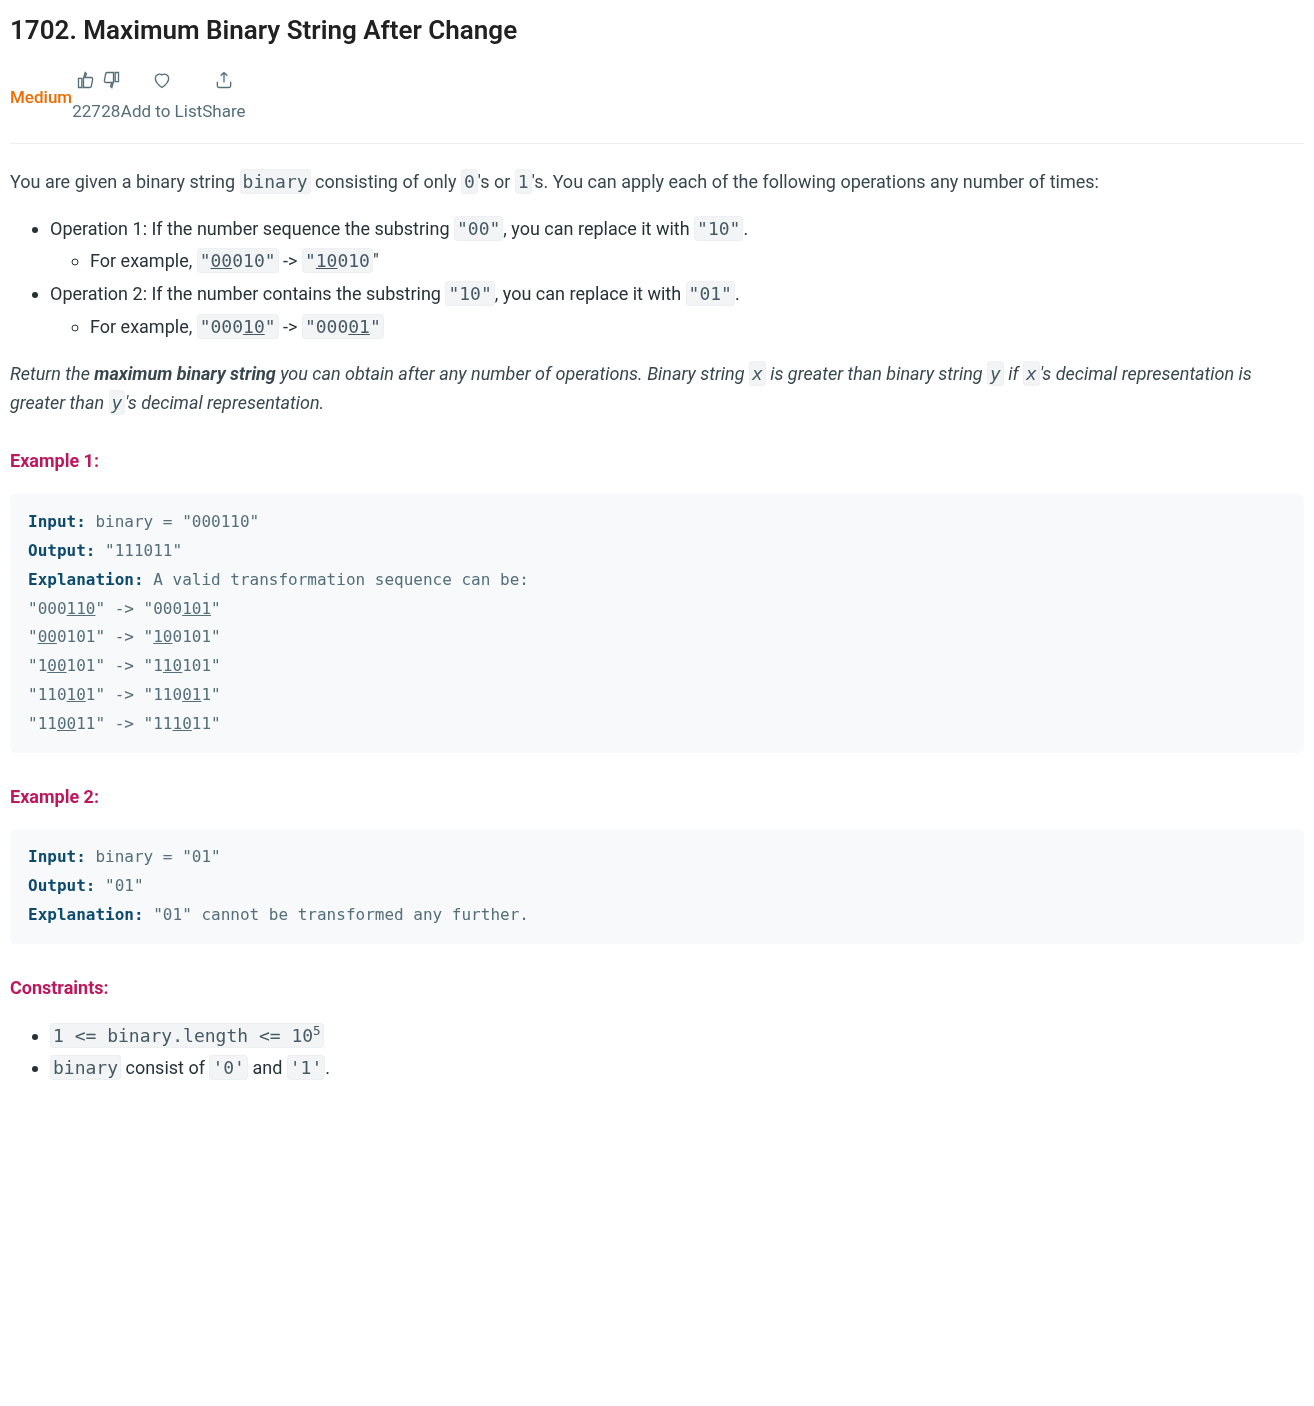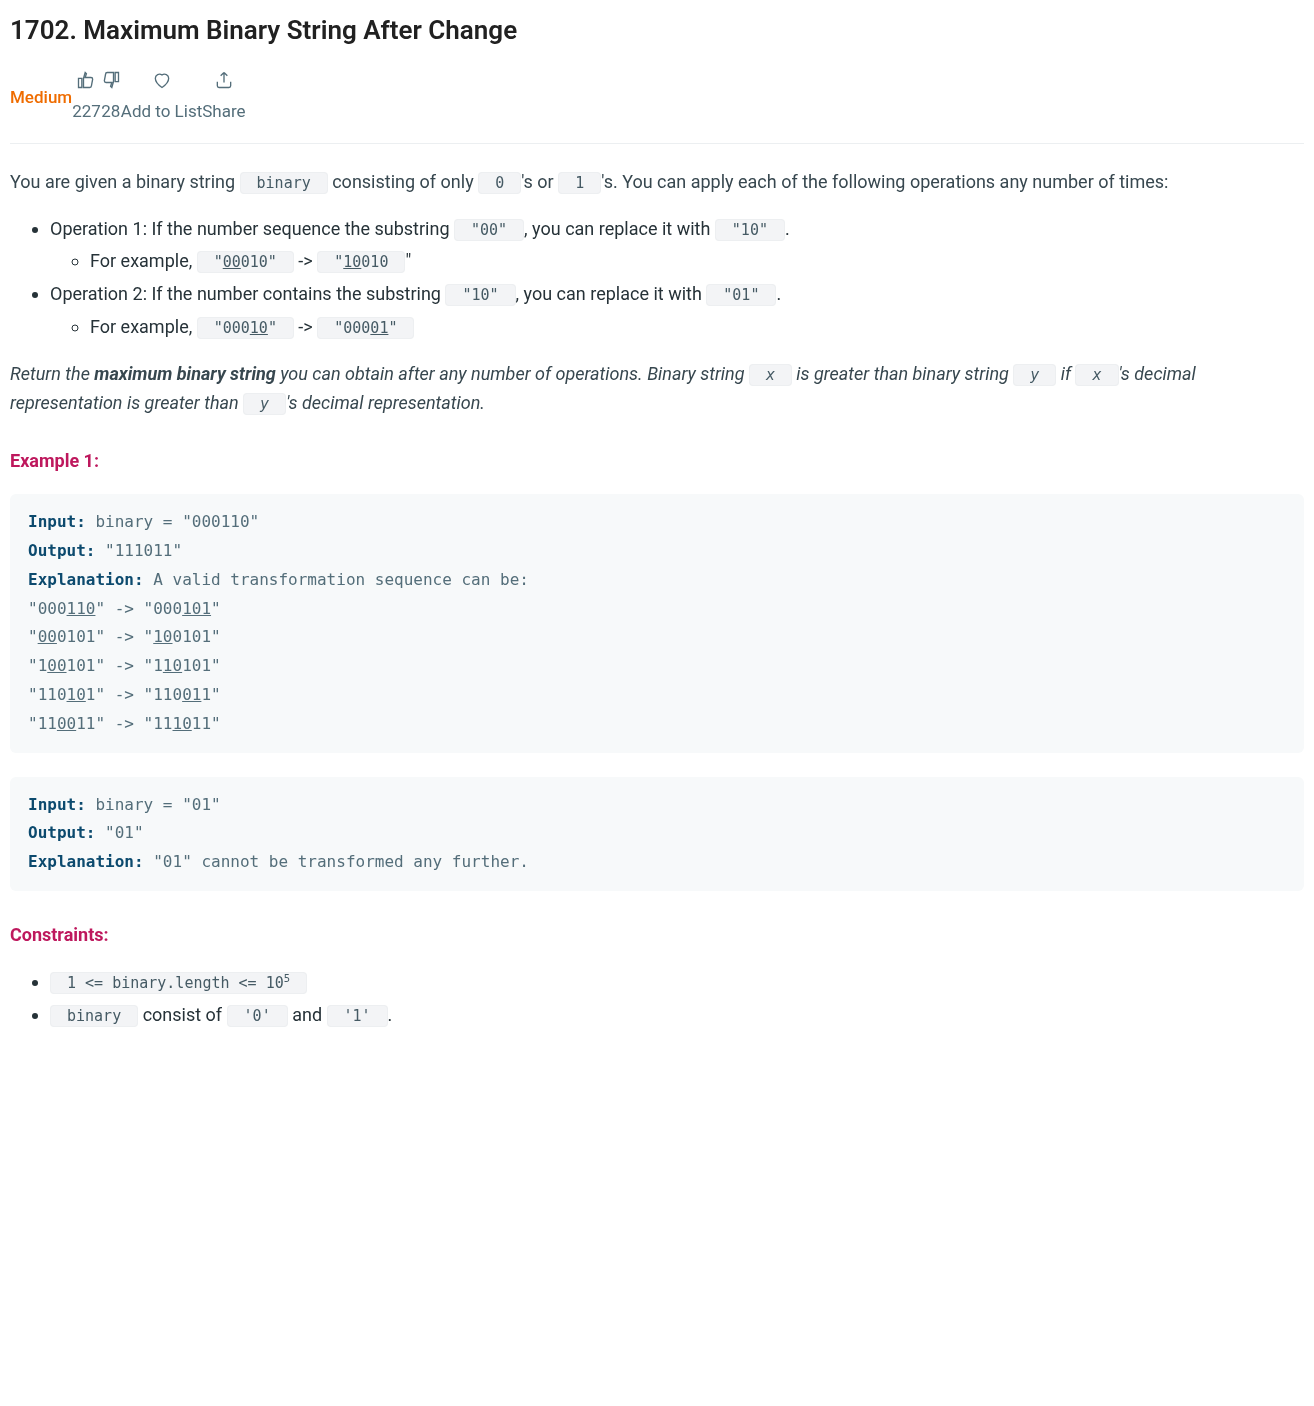--- a/index.html
+++ b/index.html
@@ -37,22 +37,22 @@
     color: #546e7a;
     flex-direction: column;
   }
   .meta-item svg { width: 20px; height: 20px; stroke: #546e7a; fill: none; stroke-width: 1.6; }
   .content p { margin: 0 0 18px 0; color: #37474f; }
   code.inline {
     font-family: ui-monospace, SFMono-Regular, Menlo, Consolas, monospace;
     background: #f3f4f6;
     border: 1px solid #edeff1;
     border-radius: 4px;
-    padding: 1px 16px;
-    font-size: 15px;
+    padding: 1px 2px;
+    font-size: 18px;
     color: #455a64;
   }
   ul.outer { margin: 0 0 18px 0; padding-left: 40px; }
   ul.outer > li { margin: 4px 0; }
   ul.inner { list-style-type: circle; padding-left: 40px; margin: 4px 0; }
   .italic-block { font-style: italic; color: #37474f; margin-bottom: 40px; }
   .italic-block strong { font-weight: 700; }
   h3.section {
     font-size: 18px;
     font-weight: 700;
@@ -145,20 +145,21 @@
     <h3 class="section">Example 1:</h3>
     <pre class="example"><b>Input:</b><span> binary = "000110"</span>
 <b>Output:</b><span> "111011"</span>
 <b>Explanation:</b><span> A valid transformation sequence can be:</span>
 "000<u>110</u>" -&gt; "000<u>101</u>"
 "<u>00</u>0101" -&gt; "<u>10</u>0101"
 "1<u>00</u>101" -&gt; "1<u>10</u>101"
 "110<u>10</u>1" -&gt; "110<u>01</u>1"
 "11<u>00</u>11" -&gt; "11<u>10</u>11"</pre>
 
+    <h3 class="section">Example 2:</h3>
     <pre class="example"><b>Input:</b><span> binary = "01"</span>
 <b>Output:</b><span> "01"</span>
 <b>Explanation:</b><span> "01" cannot be transformed any further.</span></pre>
 
     <h3 class="section">Constraints:</h3>
     <ul class="outer">
       <li>
         <code class="inline"><span>1 &lt;= binary.length &lt;= 10</span><sup>5</sup></code>
       </li>
       <li>

